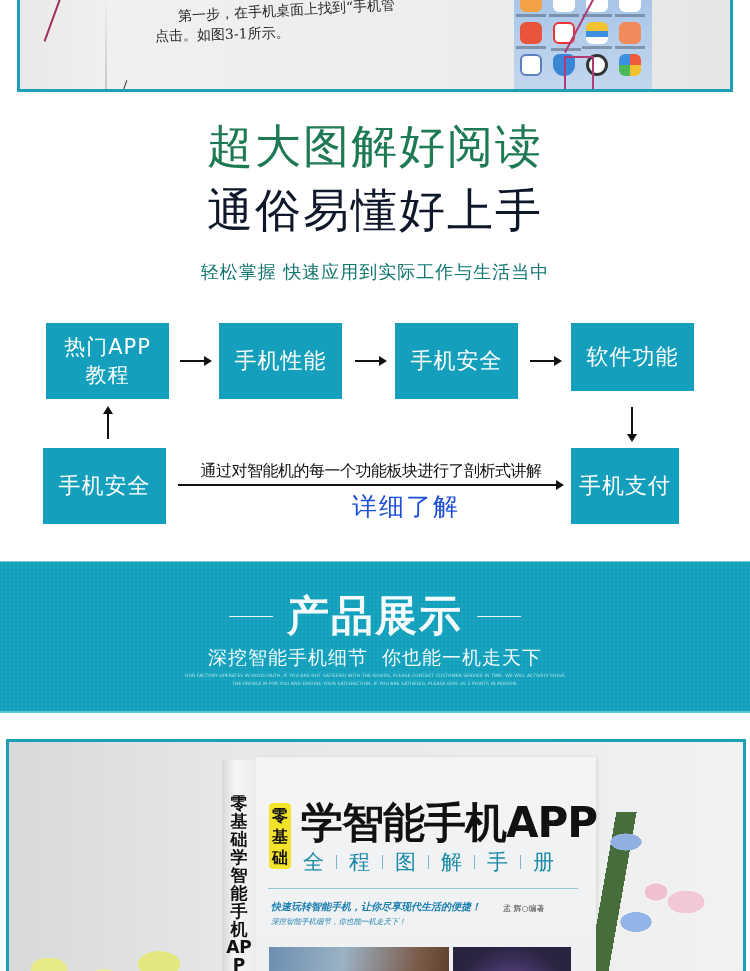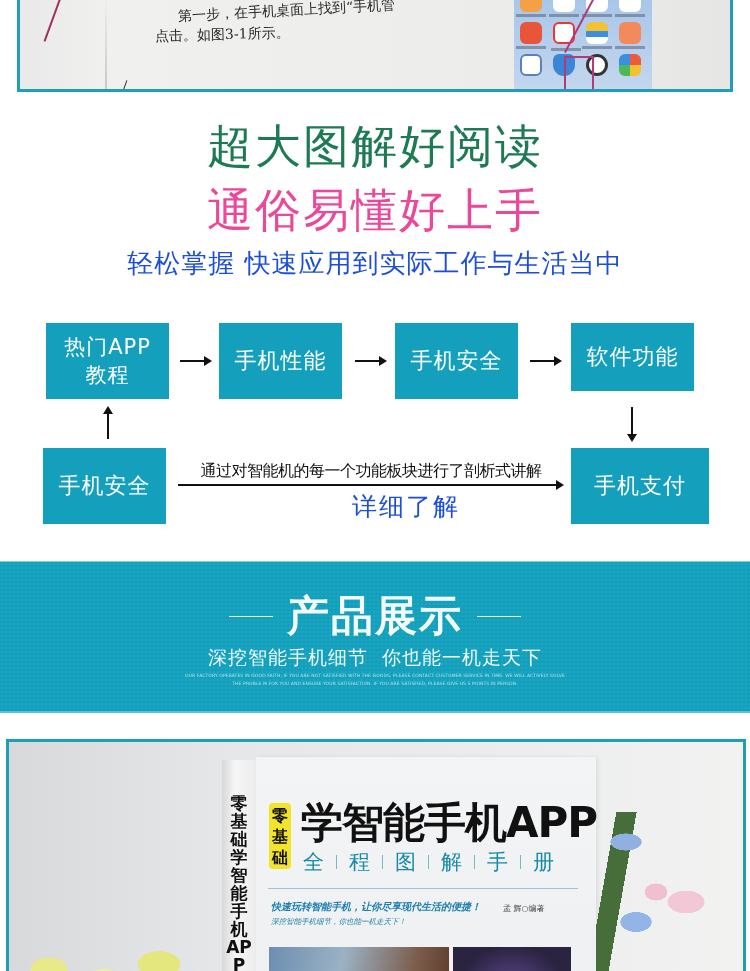--- a/index.html
+++ b/index.html
@@ -48,35 +48,35 @@
   .app-icon.settings { background: #fff; border: 3px solid #333; border-radius: 50%; }
   .app-icon.gallery { background: conic-gradient(#f05a3c 0 25%, #f5c02e 0 50%, #4bb85a 0 75%, #3a8fe0 0); }
   .highlight-box { position: absolute; left: 50px; top: 60px; width: 30px; height: 40px; border: 2px solid #b23a76; }
   .pink-arrow { position: absolute; left: 80px; top: 0; width: 2px; height: 64px; background: #b23a76; transform: rotate(28deg); transform-origin: top; }
 
   
   .headline {
     position: absolute; left: 0; width: 750px; text-align: center; white-space: nowrap;
   }
   .headline.h1 { top: 116px; font-size: 46px; color: #1e7a52; letter-spacing: 2px; }
-  .headline.h2 { top: 180px; font-size: 46px; color: #ec4899; letter-spacing: 2px; }
-  .headline.h3 { top: 246px; font-size: 26px; color: #1d4ed8; letter-spacing: 1px; }
+  .headline.h2 { top: 180px; font-size: 46px; color: #0f172a; letter-spacing: 2px; }
+  .headline.h3 { top: 260px; font-size: 18px; color: #0f766e; letter-spacing: 1px; }
 
   
   .flow-box {
     position: absolute; background: #14a0bc; color: #fff; display: flex;
     align-items: center; justify-content: center; text-align: center;
     font-size: 22px; line-height: 30px; letter-spacing: 1px;
   }
   .flow-box.b1 { left: 46px; top: 323px; width: 123px; height: 76px; font-size: 21px; line-height: 28px; }
   .flow-box.b2 { left: 219px; top: 323px; width: 123px; height: 76px; }
   .flow-box.b3 { left: 395px; top: 323px; width: 123px; height: 76px; }
   .flow-box.b4 { left: 571px; top: 323px; width: 123px; height: 68px; }
   .flow-box.b5 { left: 43px; top: 448px; width: 123px; height: 76px; }
-  .flow-box.b6 { left: 571px; top: 448px; width: 138px; height: 76px; justify-content: center; }
+  .flow-box.b6 { left: 571px; top: 448px; width: 108px; height: 76px; justify-content: center; }
   .flow-box span { display: block; }
 
   .h-arrow { position: absolute; height: 2px; background: #111; }
   .h-arrow::after {
     content: ""; position: absolute; right: -2px; top: -4px;
     border-left: 8px solid #111; border-top: 5px solid transparent; border-bottom: 5px solid transparent;
   }
   .ha1 { left: 180px; top: 360px; width: 30px; }
   .ha2 { left: 355px; top: 360px; width: 30px; }
   .ha3 { left: 530px; top: 360px; width: 30px; }

